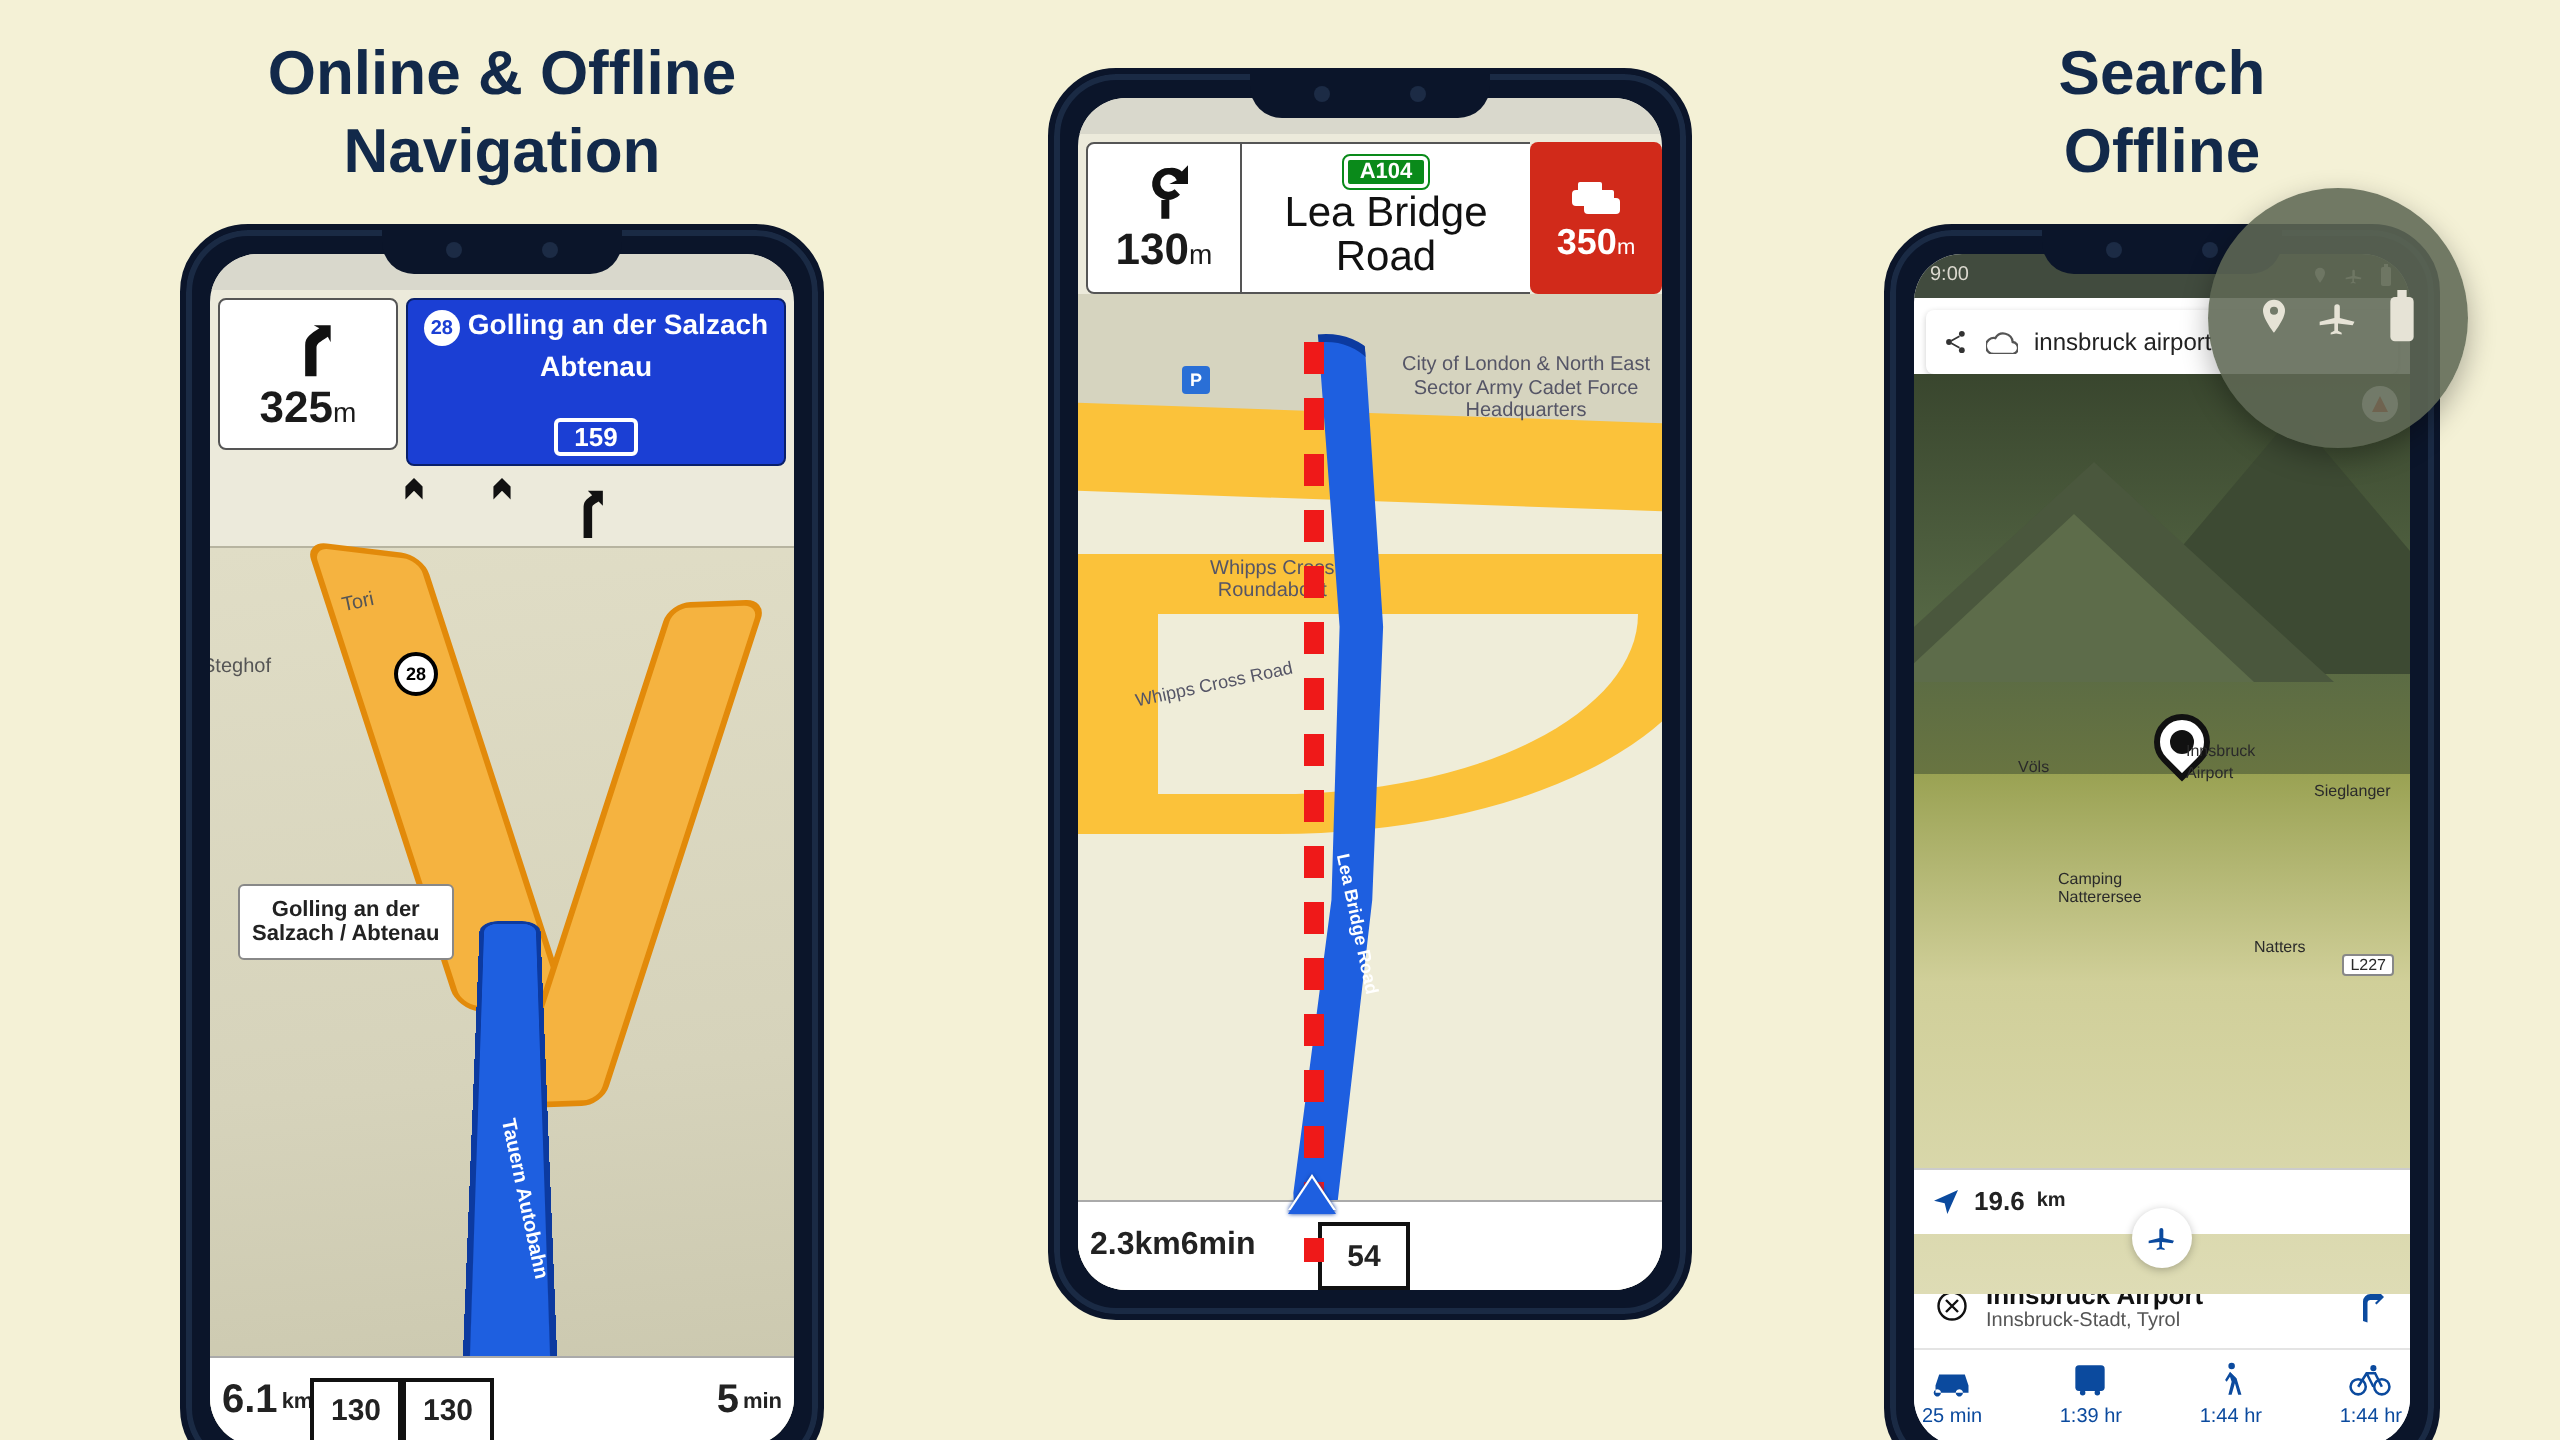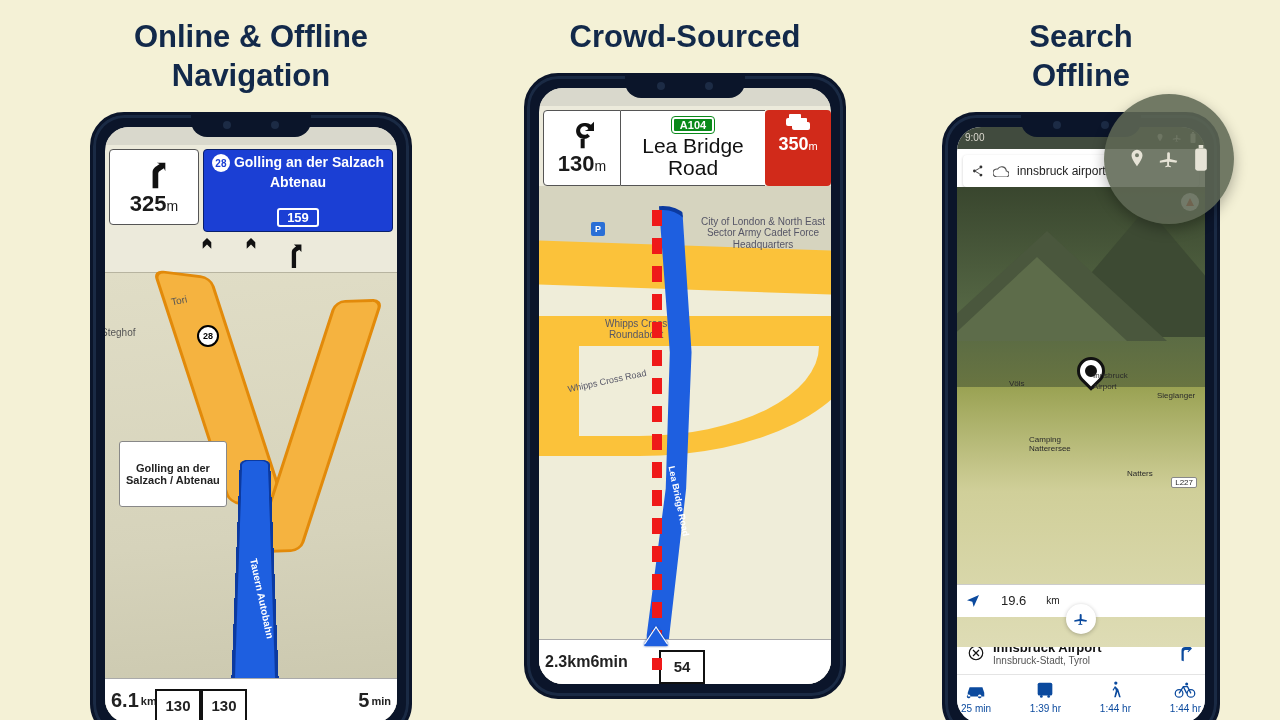--- a/index.html
+++ b/index.html
@@ -29,42 +29,42 @@
 .p1-sign .exit{border:2px solid #fff;border-radius:3px;padding:0 8px;margin-top:16px;font-size:13px}
 .lane-row{display:flex;justify-content:center;gap:18px;padding:6px 0 4px;background:#eceadb;border-bottom:1px solid #b7b4a0}
 .lane-row svg{width:26px;height:30px;color:#111}
 .p1-map{position:relative;height:480px;background:linear-gradient(175deg,#e0ddc6 0%,#d6d3bb 55%,#c7c4aa 100%)}
 .shape{position:absolute}
 .orange-road{background:#f5b340;border:3px solid #e28a0a}
 .blue-road{background:#1e5fe0;border:3px solid #0c3aa0}
 .p1-o1{left:-8px;top:90px;width:240px;height:48px;transform:rotate(72deg) skewX(-25deg);border-radius:10px}
 .p1-o2{left:80px;top:130px;width:260px;height:40px;transform:rotate(108deg) skewX(20deg);border-radius:10px}
 .p1-b1{left:130px;top:100px;width:34px;height:420px;transform:perspective(400px) rotateX(38deg);border-radius:12px}
-.p1-label{left:14px;top:168px;background:#fff;border:1px solid #888;border-radius:3px;font-size:11px;font-weight:700;text-align:center;padding:20px 6px;color:#222}
+.p1-label{left:14px;top:168px;background:#fff;border:1px solid #888;border-radius:3px;font-size:11px;font-weight:700;text-align:center;padding:6px 6px;color:#222}
 .p1-text{font-size:10px;color:#555}
 .p1-tori{left:66px;top:22px;transform:rotate(-12deg)}
 .p1-steg{left:-4px;top:54px}
 .p1-28{left:92px;top:52px;width:18px;height:18px;background:#fff;border:2px solid #000;border-radius:50%;display:flex;align-items:center;justify-content:center;font-size:9px;font-weight:700}
 .p1-road-name{left:116px;top:320px;color:#fff;font-size:10px;font-weight:700;transform:rotate(78deg)}
 .p1-arrowhead{left:137px;bottom:44px}
 .arrowhead{width:0;height:0;border-left:12px solid transparent;border-right:12px solid transparent;border-bottom:18px solid #fff;filter:drop-shadow(0 0 1px #0c3aa0)}
 .arrowhead:after{content:"";position:absolute;left:-12px;top:2px;width:0;height:0;border-left:12px solid transparent;border-right:12px solid transparent;border-bottom:18px solid #1e5fe0}
 .p1-bottom{position:absolute;bottom:0;left:0;right:0;height:44px;background:#fff;border-top:1px solid #aaa;display:flex;align-items:center;padding:0 6px;font-weight:700;color:#222}
 .p1-bottom .big{font-size:20px}
 .p1-bottom .un{font-size:11px;margin-left:2px}
 .p1-bottom .spacer{flex:1}
 .speedboxes{position:absolute;bottom:0;left:50px;display:flex}
 .sbox{width:42px;height:30px;margin-top:14px;background:#fff;border:2px solid #111;display:flex;align-items:center;justify-content:center;font-size:15px;font-weight:700}
 
 .p2-topbar{display:flex;gap:0;padding:4px 0 0 4px;align-items:stretch}
 .p2-turn{background:#fff;border:1px solid #555;border-radius:4px 0 0 4px;width:76px;height:74px;display:flex;flex-direction:column;align-items:center;justify-content:center}
 .p2-road{flex:1;background:#fff;border-top:1px solid #555;border-bottom:1px solid #555;display:flex;flex-direction:column;align-items:center;justify-content:center;color:#111}
 .p2-badge{background:#0a8a1a;color:#fff;border:2px solid #fff;outline:1px solid #0a8a1a;border-radius:3px;padding:0 6px;font-size:11px;font-weight:700;margin-bottom:2px}
 .p2-roadname{font-size:21px;font-weight:500;text-align:center;line-height:1.05}
-.p2-traffic{width:66px;background:#d12a1a;border-radius:4px;display:flex;flex-direction:column;align-items:center;color:#fff}
+.p2-traffic{width:66px;background:#d12a1a;border-radius:4px;display:flex;flex-direction:column;align-items:center;justify-content:center;color:#fff}
 .p2-traffic .tdist{font-size:18px;font-weight:700}
 .p2-traffic .tm{font-size:11px}
 .p2-map{position:relative;height:500px;background:#efedd9}
 .p2-grey{position:absolute;background:#d6d4bf}
 .p2-g1{left:0;top:0;right:0;height:84px}
 .p2-y1{left:-20px;top:60px;width:360px;height:44px;background:#fbc23a;transform:rotate(2deg)}
 .p2-y2{left:-20px;top:130px;width:340px;height:140px;background:#fbc23a;border-radius:0 0 220px 0/0 0 110px 0}
 .p2-y2:after{content:"";position:absolute;right:40px;top:30px;width:240px;height:90px;background:#efedd9;border-radius:0 0 180px 0/0 0 90px 0}
 .p2-blue-curve{left:90px;top:20px;width:60px;height:480px;background:linear-gradient(#1e5fe0,#1e5fe0);border:4px solid #0c3aa0;border-radius:40px 40px 24px 24px;clip-path:polygon(44% 0,78% 0,92% 30%,84% 58%,56% 92%,50% 100%,30% 100%,26% 88%,54% 58%,60% 30%)}
 .p2-red-dash{left:113px;top:24px;width:10px;height:460px;background:repeating-linear-gradient(to bottom,#ef1919 0 16px,transparent 16px 28px);transform:rotate(0);z-index:5}
@@ -88,21 +88,21 @@
 .p3-pin{left:120px;top:170px;width:22px;height:22px;background:#fff;border:3px solid #111;border-radius:50% 50% 50% 0;transform:rotate(-45deg)}
 .p3-pin:after{content:"";position:absolute;inset:5px;background:#111;border-radius:50%}
 .p3-lab{font-size:8px;color:#2a2a2a}
 .p3-innsbruck{left:136px;top:184px}
 .p3-airport{left:136px;top:195px}
 .p3-vols{left:52px;top:192px}
 .p3-natters{left:170px;top:282px}
 .p3-camping{left:72px;top:248px}
 .p3-compass{right:6px;top:6px;width:18px;height:18px;background:#fff;border-radius:50%;display:flex;align-items:center;justify-content:center}
 .p3-compass:after{content:"";width:0;height:0;border-left:4px solid transparent;border-right:4px solid transparent;border-bottom:8px solid #e0452a}
-.p3-distbar{position:absolute;left:0;right:0;bottom:0;height:32px;background:#fff;display:flex;align-items:center;padding:0 8px;gap:20px;font-size:13px;color:#222;font-weight:400;border-top:1px solid #ccc}
+.p3-distbar{position:absolute;left:0;right:0;bottom:0;height:32px;background:#fff;display:flex;align-items:center;padding:0 8px;gap:6px;font-size:13px;color:#222;font-weight:700;border-top:1px solid #ccc}
 .p3-panel{background:#fff;border-radius:10px 10px 0 0;padding:4px 0 0 0}
 .p3-plane-knob{width:30px;height:30px;background:#fff;border-radius:50%;box-shadow:0 1px 4px rgba(0,0,0,.25);margin:-17px auto 2px;display:flex;align-items:center;justify-content:center;position:relative;z-index:5}
 .p3-dest{display:flex;align-items:center;gap:8px;padding:4px 10px 8px 10px;border-bottom:1px solid #e4e4e4}
 .p3-dest .ttl{font-size:13px;font-weight:700;color:#111}
 .p3-dest .sub{font-size:10px;color:#555}
 .p3-modes{display:flex;justify-content:space-between;padding:6px 4px 8px 4px}
 .p3-mode{display:flex;flex-direction:column;align-items:center;gap:4px;color:#0b4a9e;font-size:10px}
 .p3-mode svg{width:22px;height:18px}
 
 .highlight{position:absolute;right:-14px;top:-18px;width:130px;height:130px;background:rgba(94,104,84,.88);border-radius:50%;box-shadow:0 5px 14px rgba(0,0,0,.3);z-index:200;display:flex;align-items:center;justify-content:center;gap:10px;color:#e6e3d6}
@@ -177,21 +177,20 @@
             <div class="sbox">130</div>
           </div>
         </div>
       </div>
     </div>
     </div>
   </div>
 
   <div class="col col2">
     <div class="heading">
-      <div>Crowd-Sourced</div>
     </div>
     <div class="phone-wrap">
     <div class="phone">
       <div class="notch-dots">
             <span></span>
             <span></span>
           </div>
       <div class="screen">
         <div class="p1-status"></div>
         <div class="p2-topbar">

